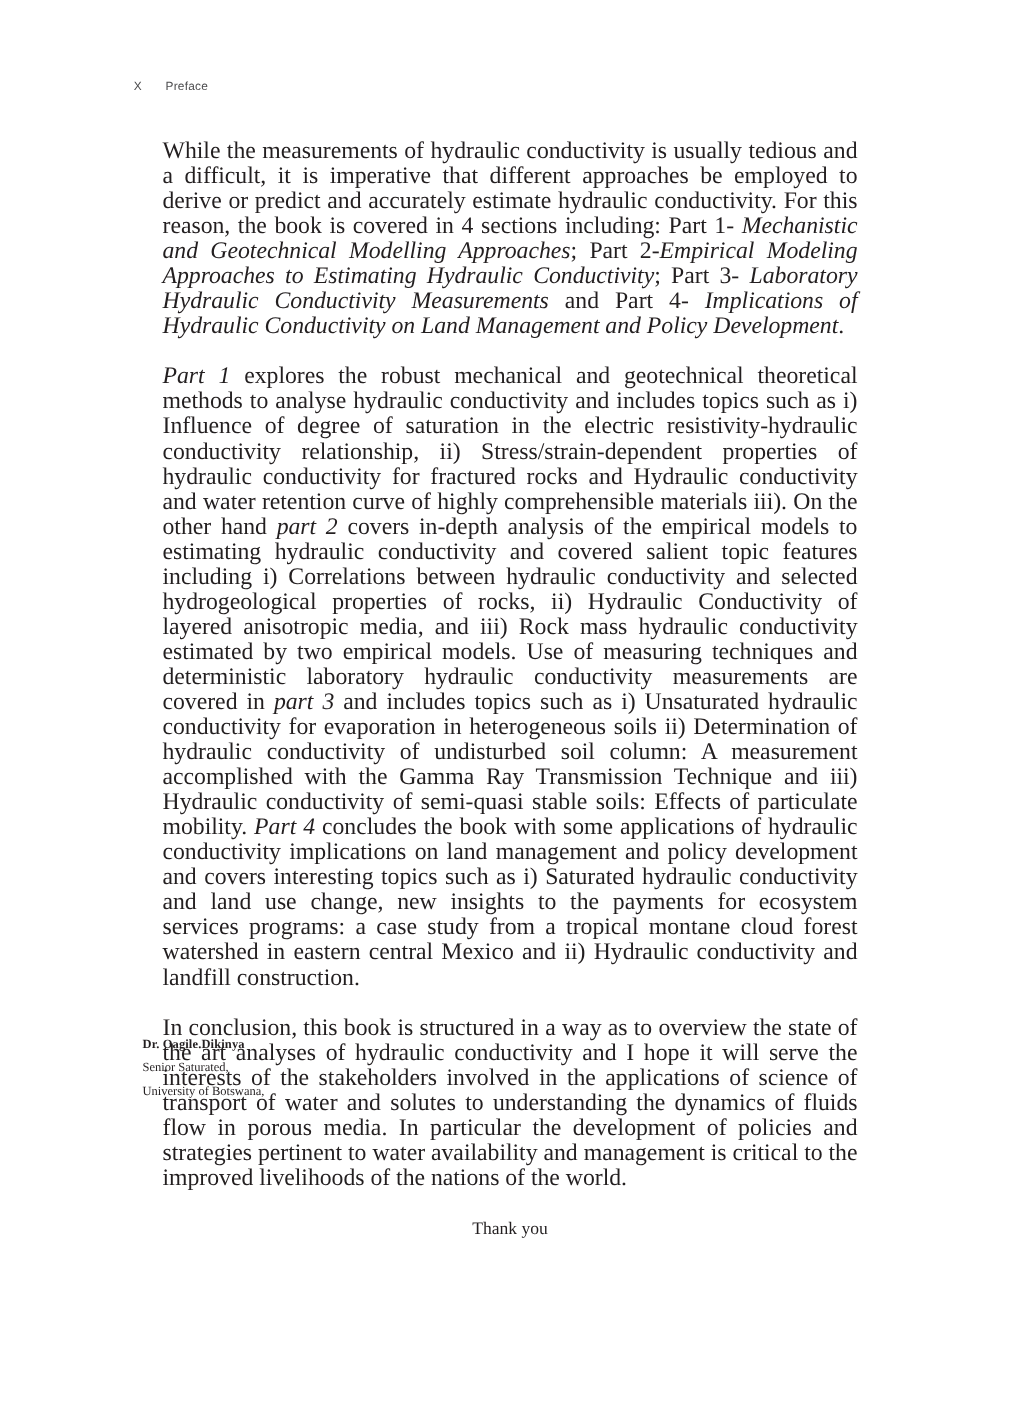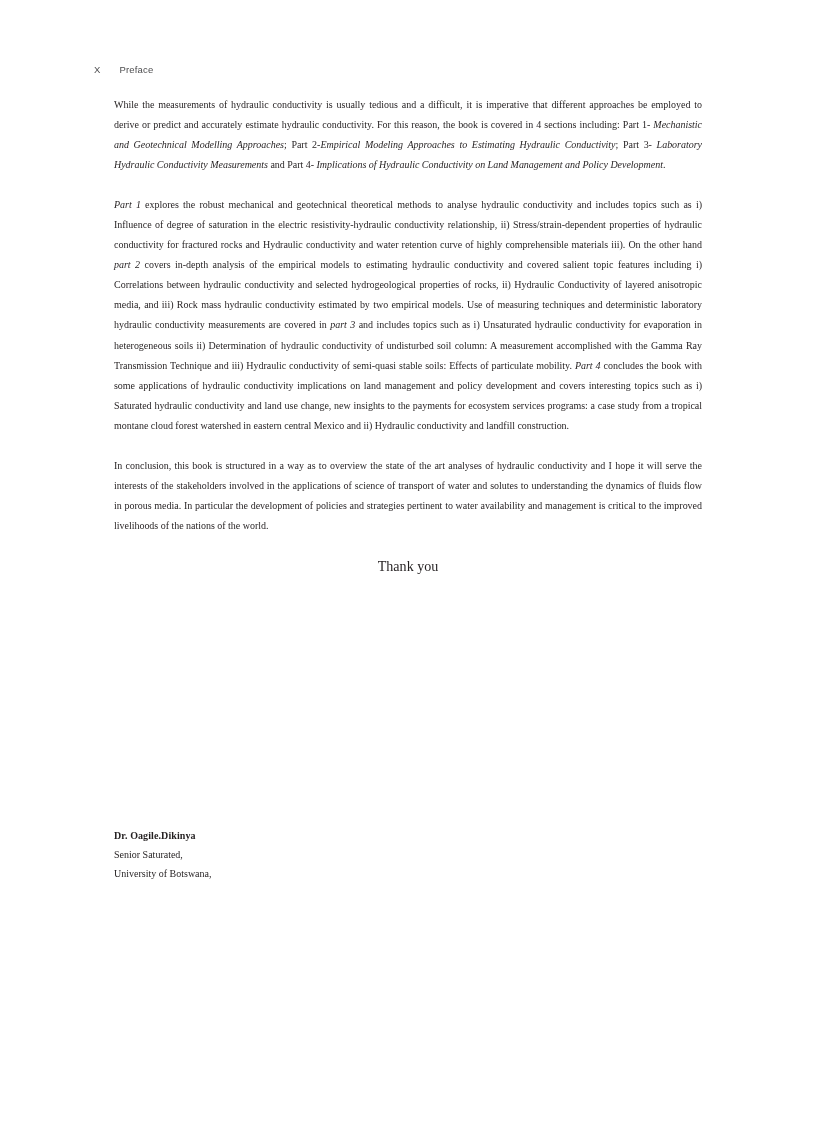--- a/index.html
+++ b/index.html
@@ -19,21 +19,21 @@
 
   .page {
     position: absolute;
     inset: 0;
     background: #ffffff;
   }
 
   
   .running-head {
     position: absolute;
-    left: 94px;
+    left: 107px;
     top: 64px;
     font-family: "Liberation Sans", "DejaVu Sans", sans-serif;
     font-size: 9.5px;
     color: #4d4d4f;
     letter-spacing: 0.2px;
     white-space: nowrap;
   }
   .running-head .folio {
     display: inline-block;
     margin-right: 16px;
@@ -41,22 +41,22 @@
 
   
   .text-column {
     position: absolute;
     left: 114px;
     top: 95px;
     width: 588px;
   }
 
   p.body-par {
-    margin: 0;
-    font-size: 10px;
+    margin: 16px;
+    font-size: 19px;
     line-height: 20.05px;
     text-align: justify;
     text-justify: inter-word;
     -webkit-hyphens: none;
     hyphens: none;
     letter-spacing: -0.02px;
   }
   p.body-par + p.body-par {
     margin-top: 20px;
   }

